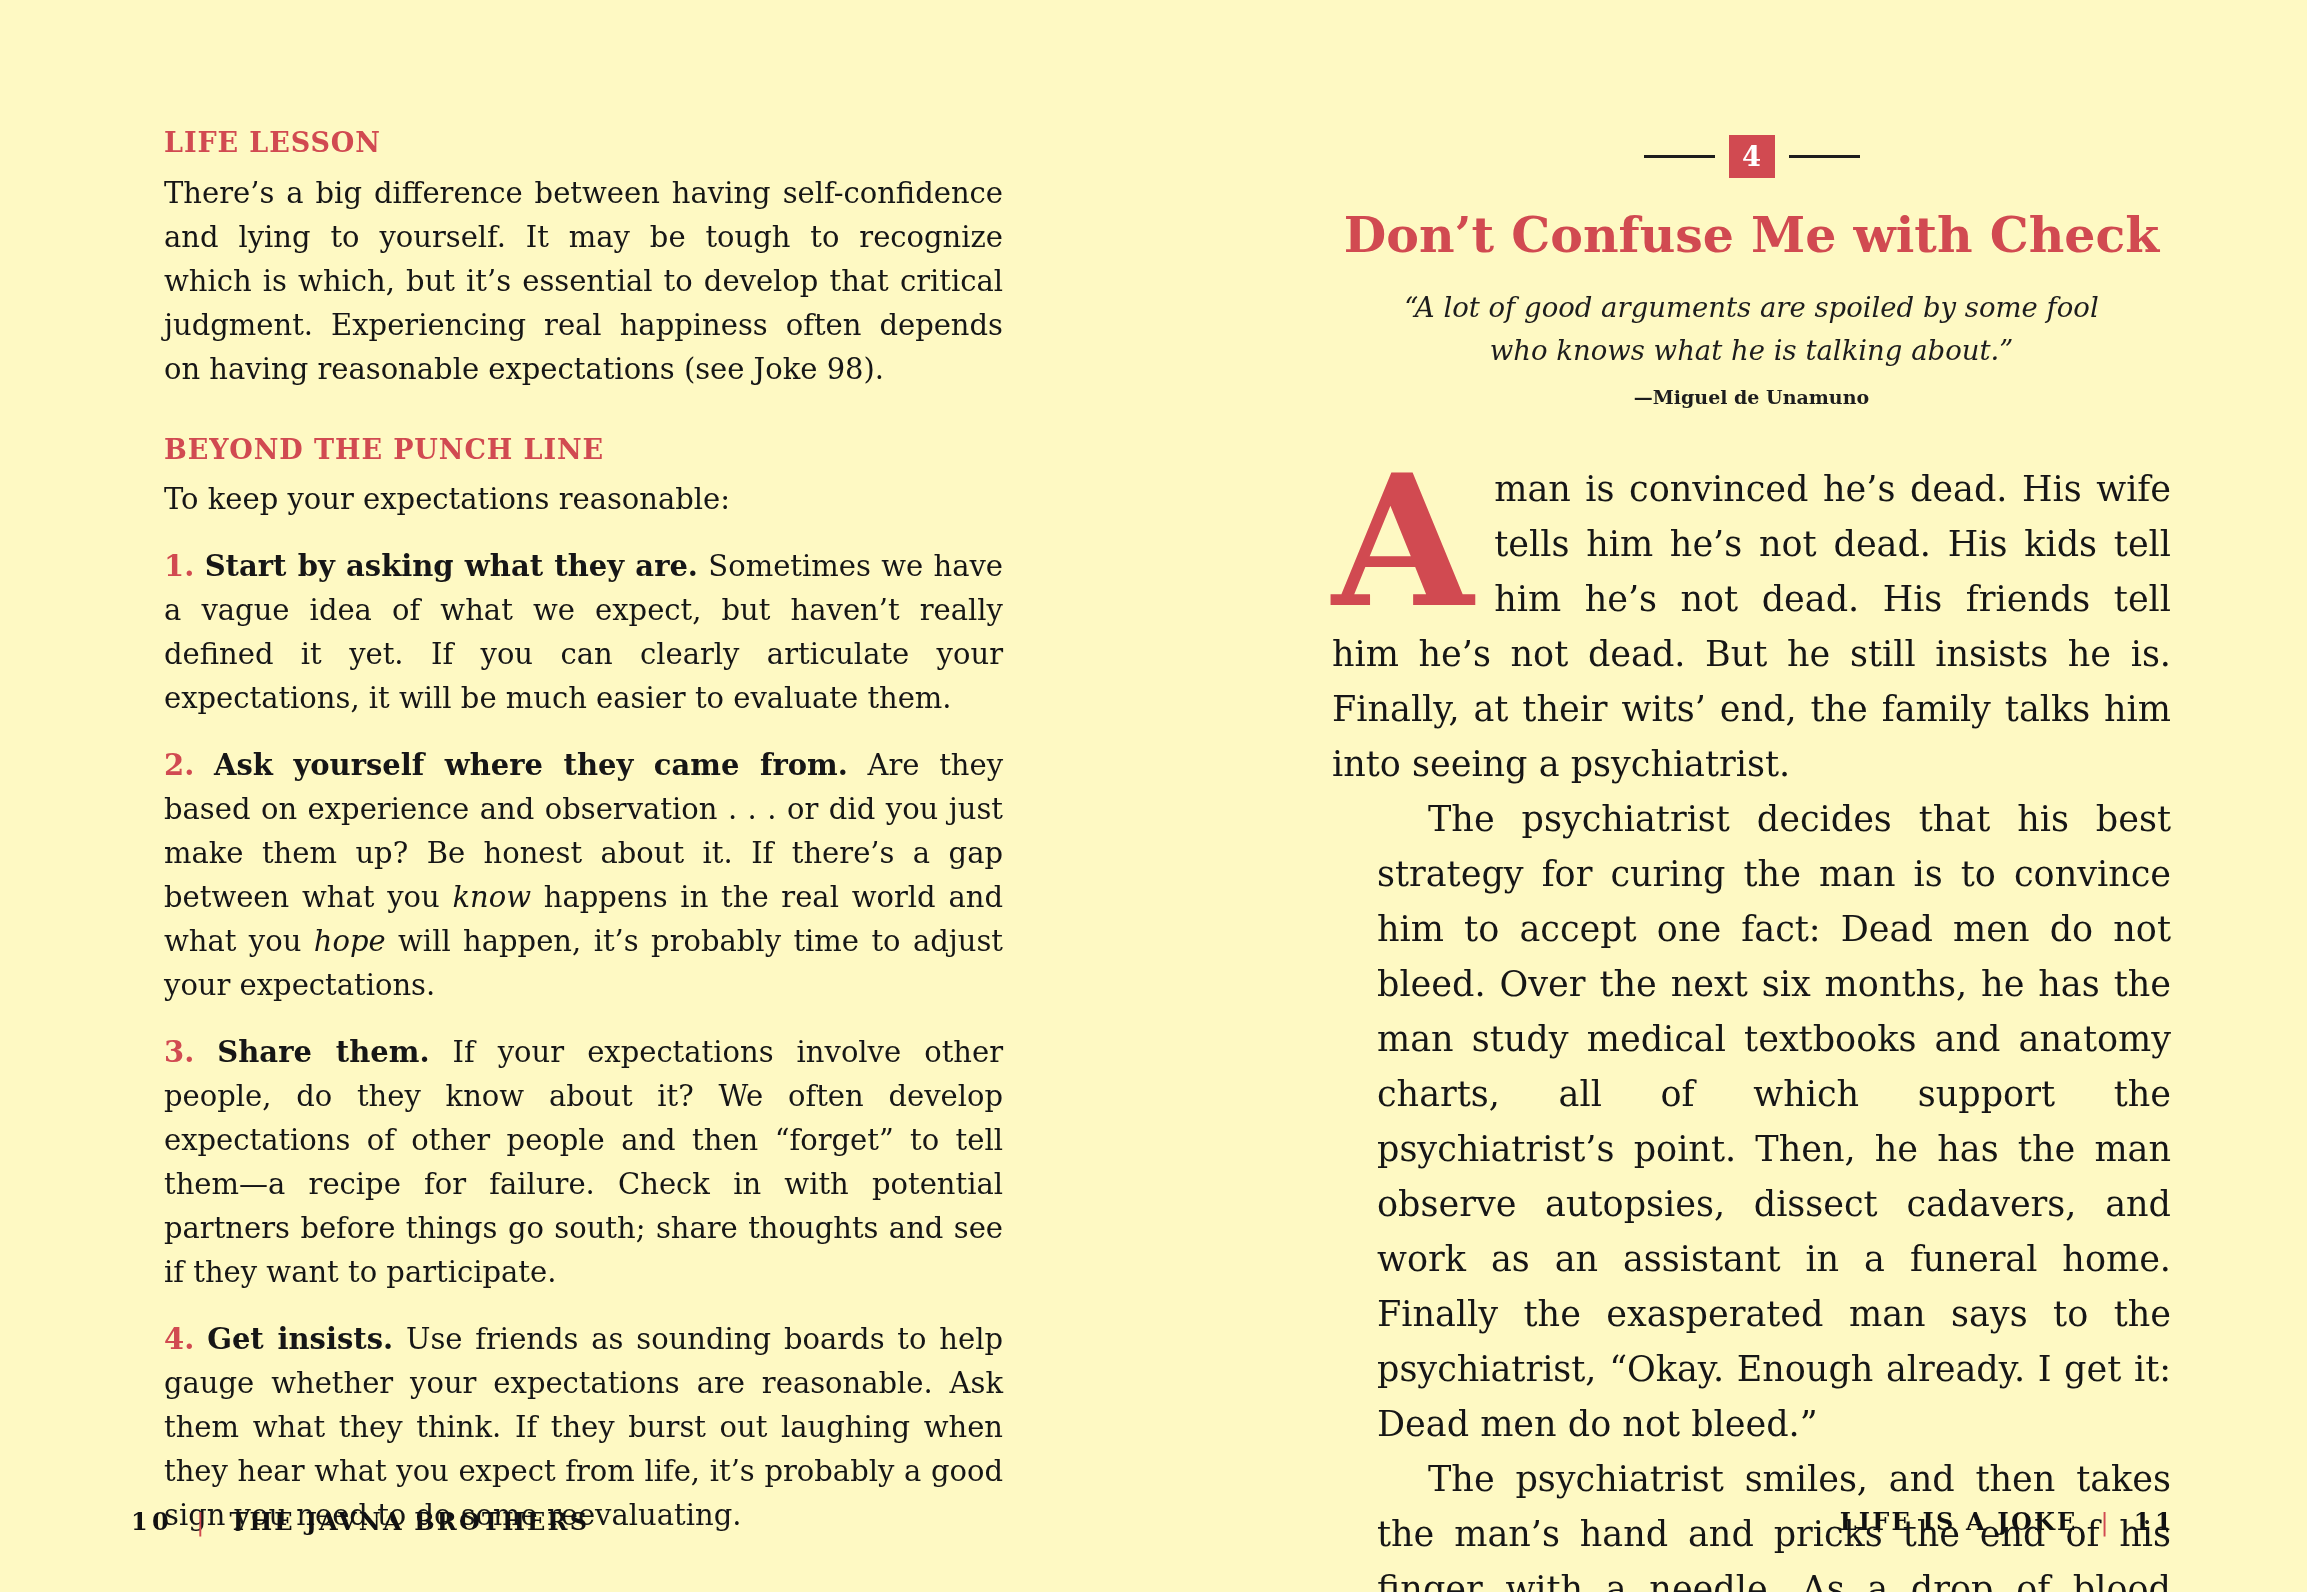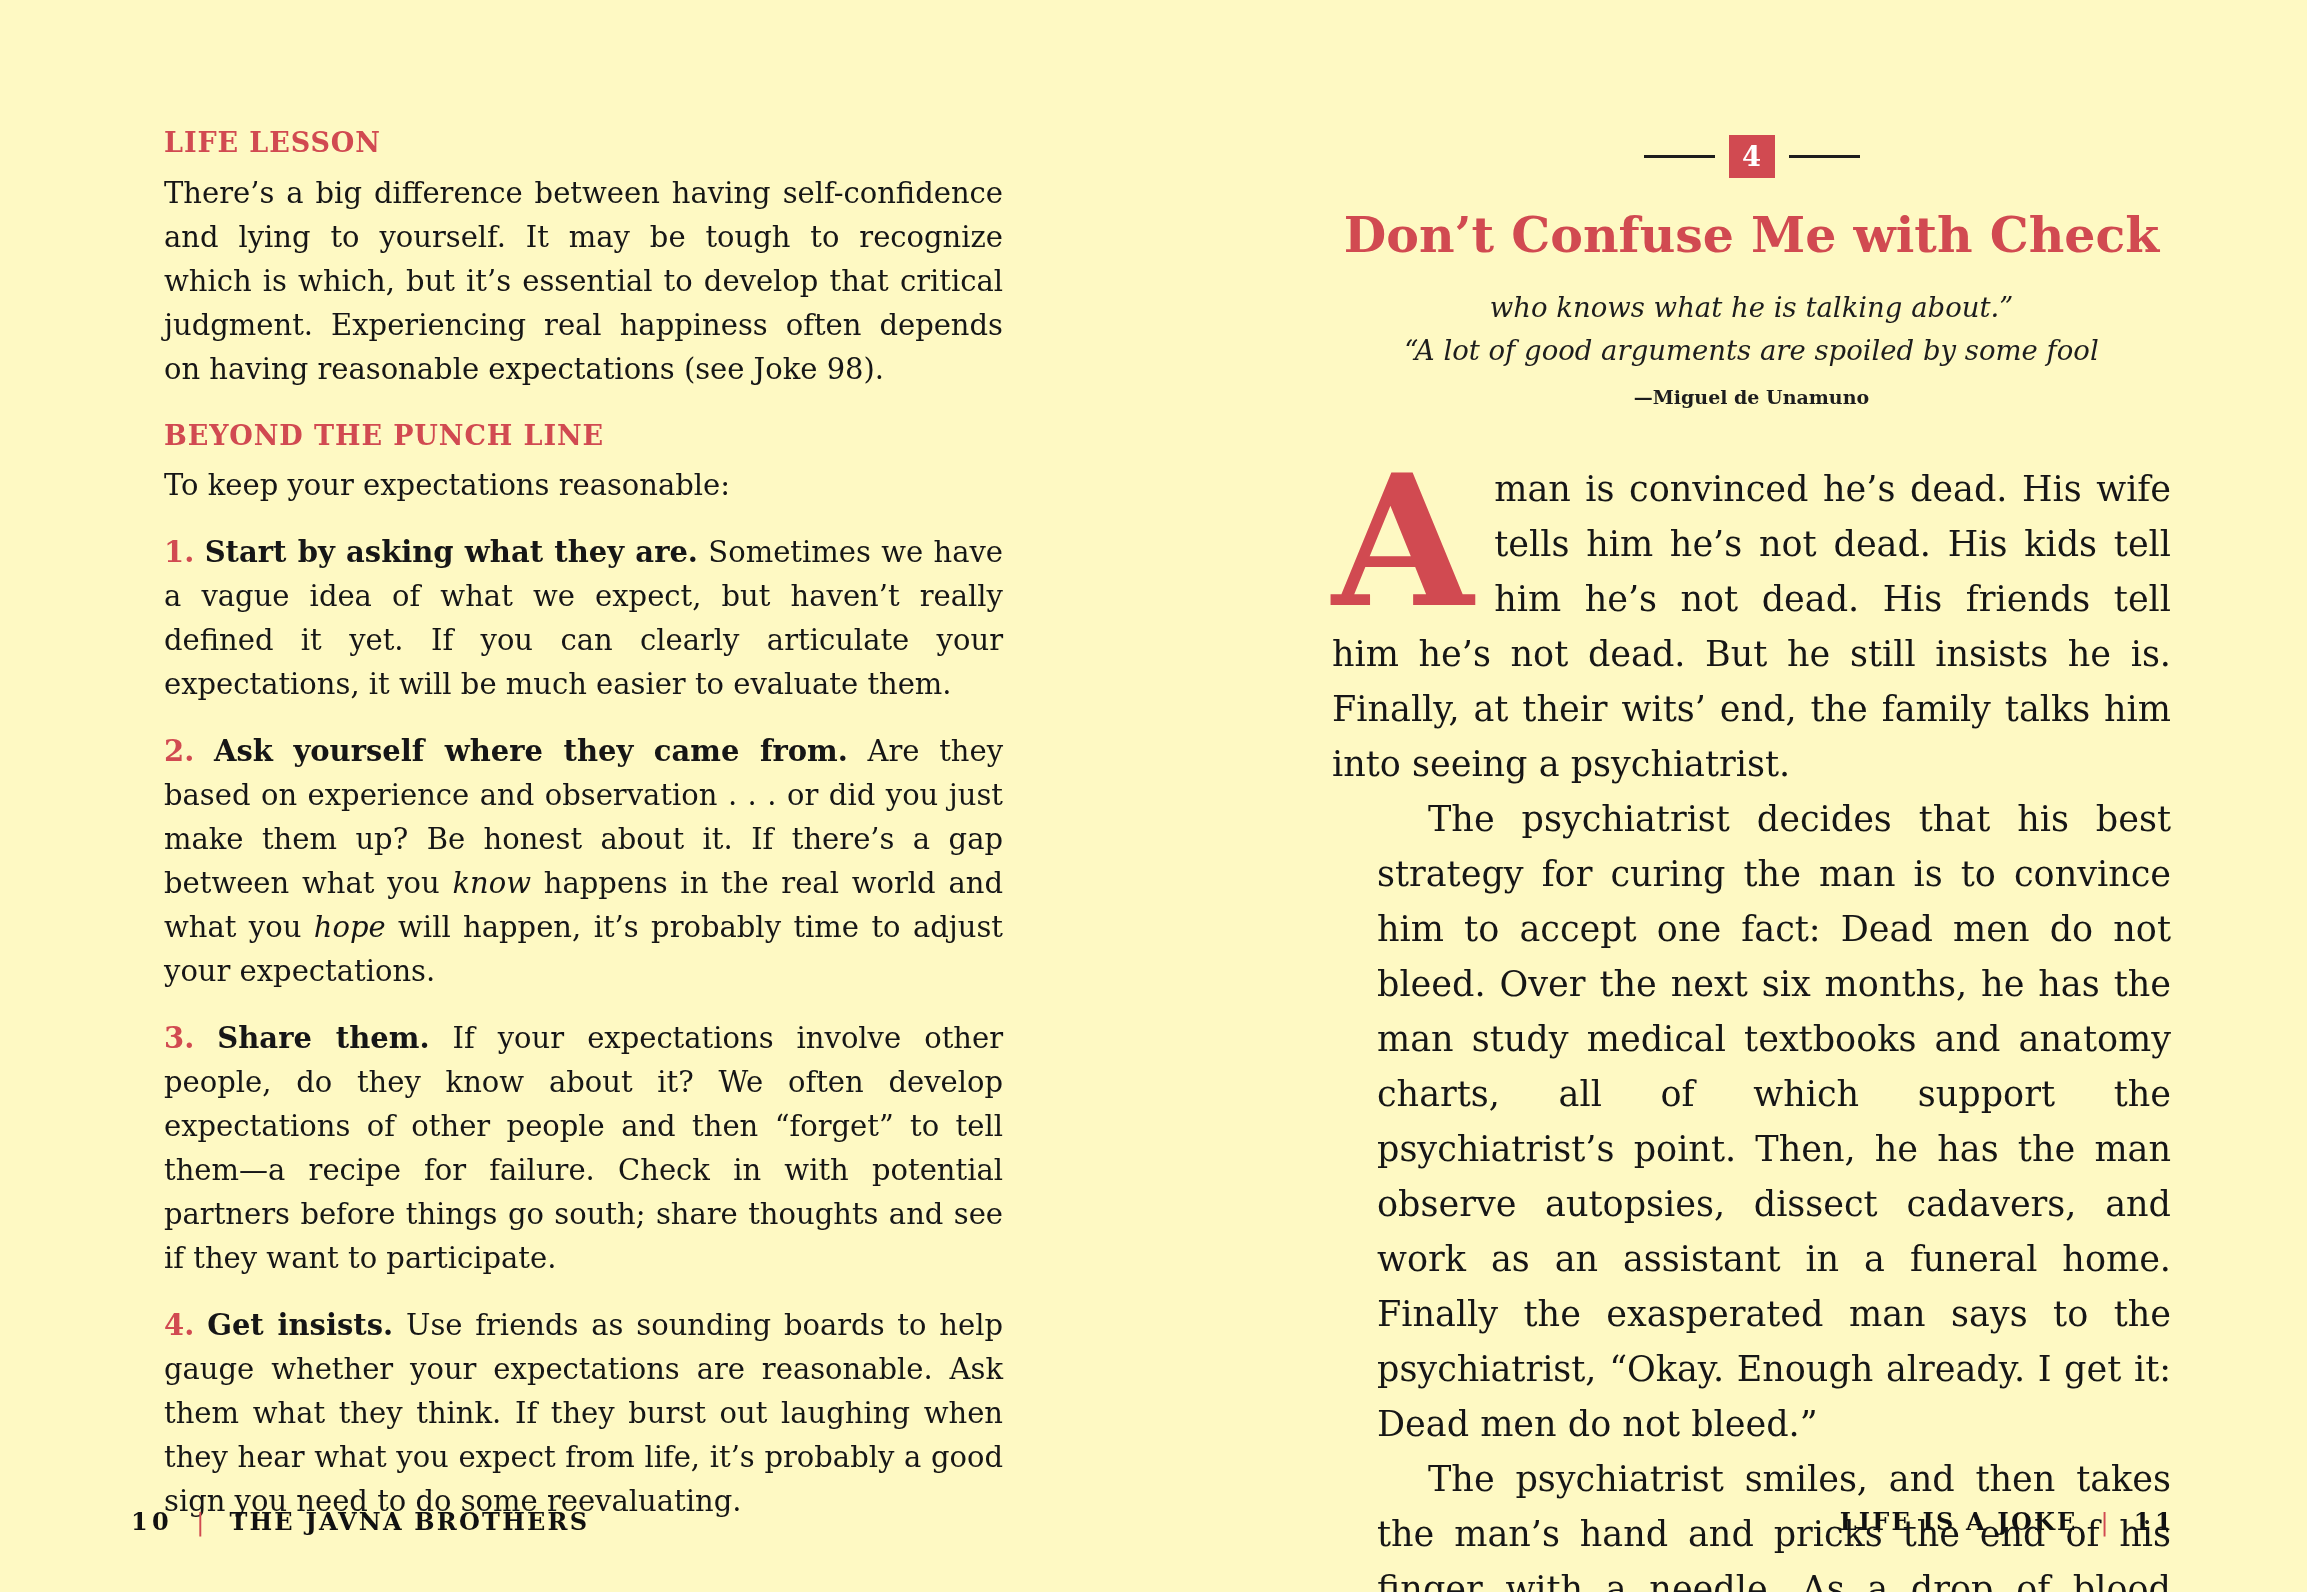--- a/index.html
+++ b/index.html
@@ -28,21 +28,21 @@
     letter-spacing: 0.9px;
     color: var(--accent);
     margin-bottom: 10.6px;
   }
   .body-text {
     font-size: 29px;
     line-height: 44px;
     text-align: justify;
     color: var(--ink);
   }
-  .section-beyond { margin-top: 28px; }
+  .section-beyond { margin-top: 42px; }
   .list-item { margin-top: 23px; }
   .item-number { color: var(--accent); font-weight: bold; }
   .item-lead { font-weight: bold; }
   
   .page-right {
     position: absolute;
     left: 1332px; top: 135px;
     width: 839px;
   }
   .chapter-ornament {
@@ -163,22 +163,22 @@
 
     <div class="chapter-ornament">
       <span class="orn-line"></span>
       <span class="chapter-badge">4</span>
       <span class="orn-line"></span>
     </div>
 
     <div class="chapter-title">Don’t Confuse Me with Check</div>
 
     <div class="epigraph">
+      <div>“A lot of good arguments are spoiled by some fool</div>
       <div>who knows what he is talking about.”</div>
-      <div>“A lot of good arguments are spoiled by some fool</div>
     </div>
     <div class="epigraph-attribution">—Miguel de Unamuno</div>
 
     <div class="story">
       <p>
         <span class="drop-cap">A</span>
         <span><span>man is convinced he’s dead. His wife tells him he’s not dead. His kids tell him he’s not dead. His friends tell him he’s not dead. But he still insists he is. Finally, at their wits’ end, the family talks him into seeing a psychiatrist.</span></span>
       </p>
       <p class="indent">
         <span><span>The psychiatrist decides that his best strategy for curing the man is to convince him to accept one fact: Dead men do not bleed. Over the next six months, he has the man study medical textbooks and anatomy charts, all of which support the psychiatrist’s point. Then, he has the man observe autopsies, dissect cadavers, and work as an assistant in a funeral home. Finally the exasperated man says to the psychiatrist, “Okay. Enough already. I get it: Dead men do not bleed.”</span></span>

